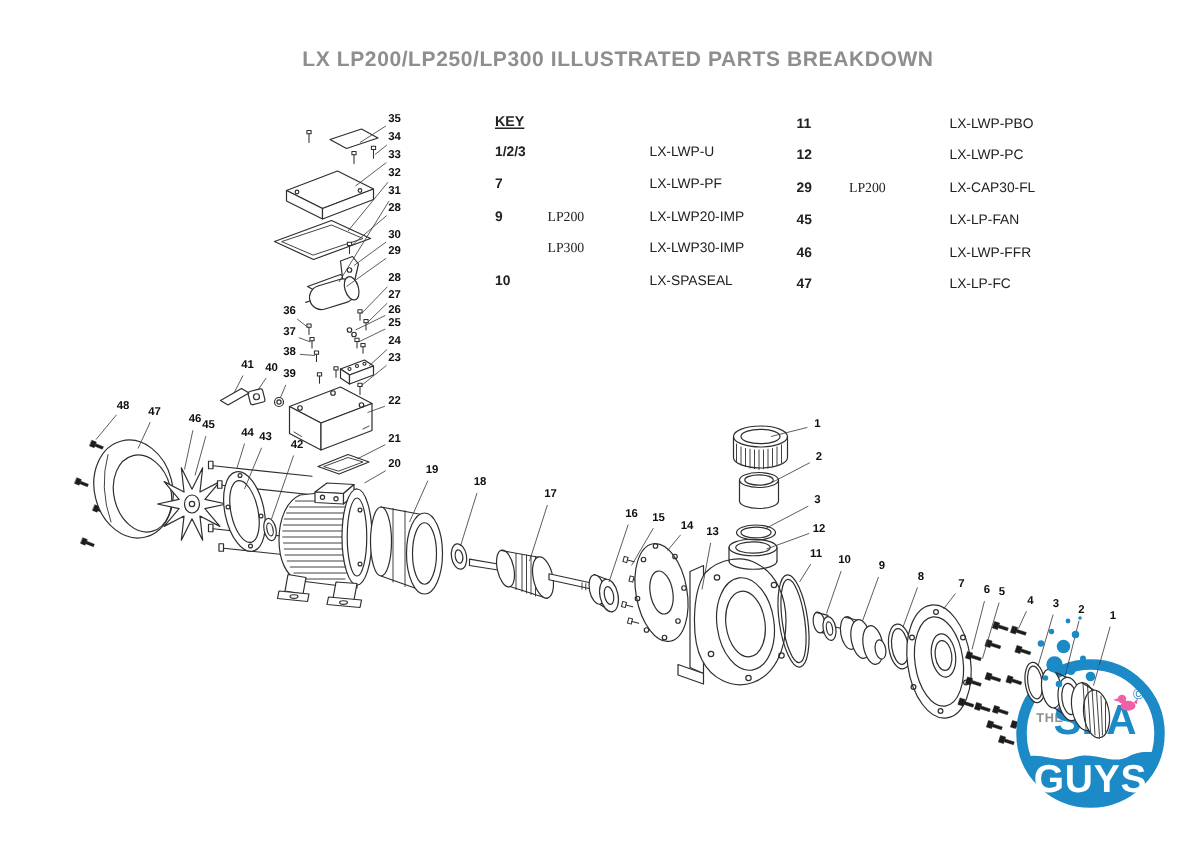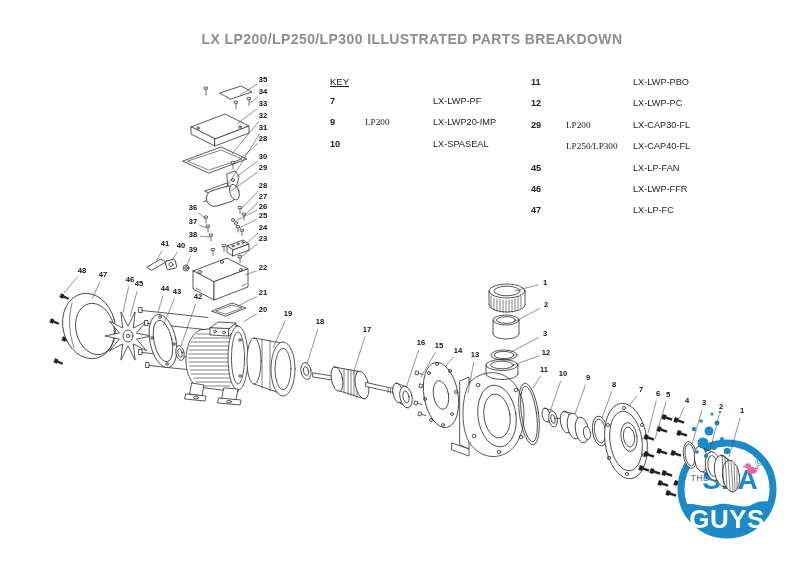--- a/index.html
+++ b/index.html
@@ -4,21 +4,21 @@
 <style>
   html,body{margin:0;padding:0;background:#fff;}
   .page{position:relative;width:800px;height:565px;background:#fff;overflow:hidden;
         font-family:"Liberation Sans",sans-serif;}
   .title{position:absolute;top:31px;left:12px;width:800px;text-align:center;margin:0;
          font-size:14px;font-weight:bold;letter-spacing:.4px;color:var(--title-color,#8e8e8e);}
   
   .keyblock{position:absolute;font-size:9.2px;color:var(--key-text,#222);}
   .key-left{left:330px;top:76px;}
   .key-right{left:531px;top:77px;}
-  .key-head{font-weight:normal;text-decoration:underline;height:20px;font-size:9.5px;}
+  .key-head{font-weight:bold;text-decoration:underline;height:20px;font-size:9.5px;}
   .krow{display:flex;height:21.4px;align-items:flex-start;}
   .kc{white-space:nowrap;}
   .kc-num{width:35px;font-weight:bold;}
   .kc-model{width:68px;font-family:Liberation Serif, serif;}
   .key-right .kc-model{width:67px;}
   
   svg.diagram{position:absolute;left:0;top:0;}
   .part{stroke:#2e2e2e;stroke-width:.8;fill:none;stroke-linejoin:round;stroke-linecap:round;}
   .thin{stroke-width:.6;}
   .bolt{fill:#1c1c1c;stroke:#1c1c1c;stroke-width:.3;}
@@ -33,30 +33,40 @@
 </style>
 </head>
 <body>
 
 <div class="page">
   <h1 class="title">LX LP200/LP250/LP300 ILLUSTRATED PARTS BREAKDOWN</h1>
 
   <div class="keyblock key-left">
     <div class="key-head">KEY</div>
     <div class="krow">
+      <span class="kc kc-num">1/2/3</span>
+      <span class="kc kc-model"></span>
+      <span class="kc kc-part">LX-LWP-U</span>
+    </div>
+    <div class="krow">
       <span class="kc kc-num">7</span>
       <span class="kc kc-model"></span>
       <span class="kc kc-part">LX-LWP-PF</span>
     </div>
     <div class="krow">
       <span class="kc kc-num">9</span>
       <span class="kc kc-model">LP200</span>
       <span class="kc kc-part">LX-LWP20-IMP</span>
     </div>
     <div class="krow">
+      <span class="kc kc-num"></span>
+      <span class="kc kc-model">LP300</span>
+      <span class="kc kc-part">LX-LWP30-IMP</span>
+    </div>
+    <div class="krow">
       <span class="kc kc-num">10</span>
       <span class="kc kc-model"></span>
       <span class="kc kc-part">LX-SPASEAL</span>
     </div>
   </div>
 
   <div class="keyblock key-right">
     <div class="krow">
       <span class="kc kc-num">11</span>
       <span class="kc kc-model"></span>
@@ -64,25 +74,20 @@
     </div>
     <div class="krow">
       <span class="kc kc-num">12</span>
       <span class="kc kc-model"></span>
       <span class="kc kc-part">LX-LWP-PC</span>
     </div>
     <div class="krow">
       <span class="kc kc-num">29</span>
       <span class="kc kc-model">LP200</span>
       <span class="kc kc-part">LX-CAP30-FL</span>
-    </div>
-    <div class="krow">
-      <span class="kc kc-num"></span>
-      <span class="kc kc-model">LP250/LP300</span>
-      <span class="kc kc-part">LX-CAP40-FL</span>
     </div>
     <div class="krow">
       <span class="kc kc-num">45</span>
       <span class="kc kc-model"></span>
       <span class="kc kc-part">LX-LP-FAN</span>
     </div>
     <div class="krow">
       <span class="kc kc-num">46</span>
       <span class="kc kc-model"></span>
       <span class="kc kc-part">LX-LWP-FFR</span>

